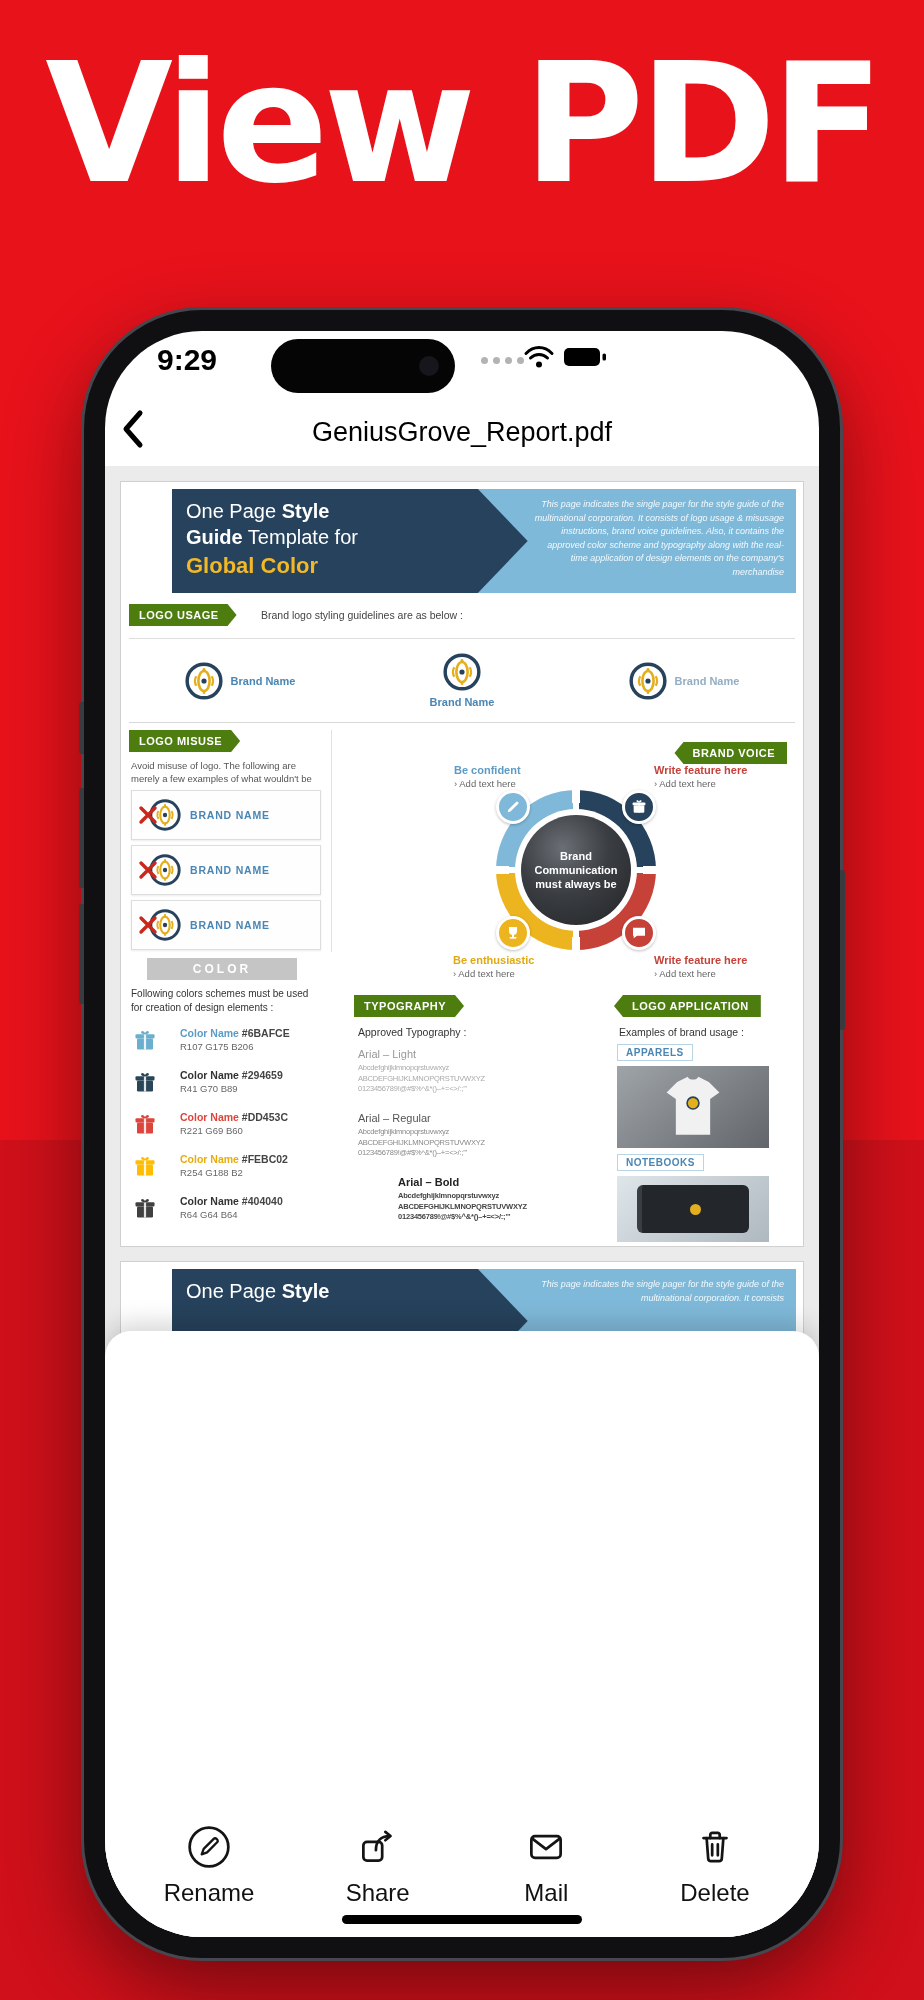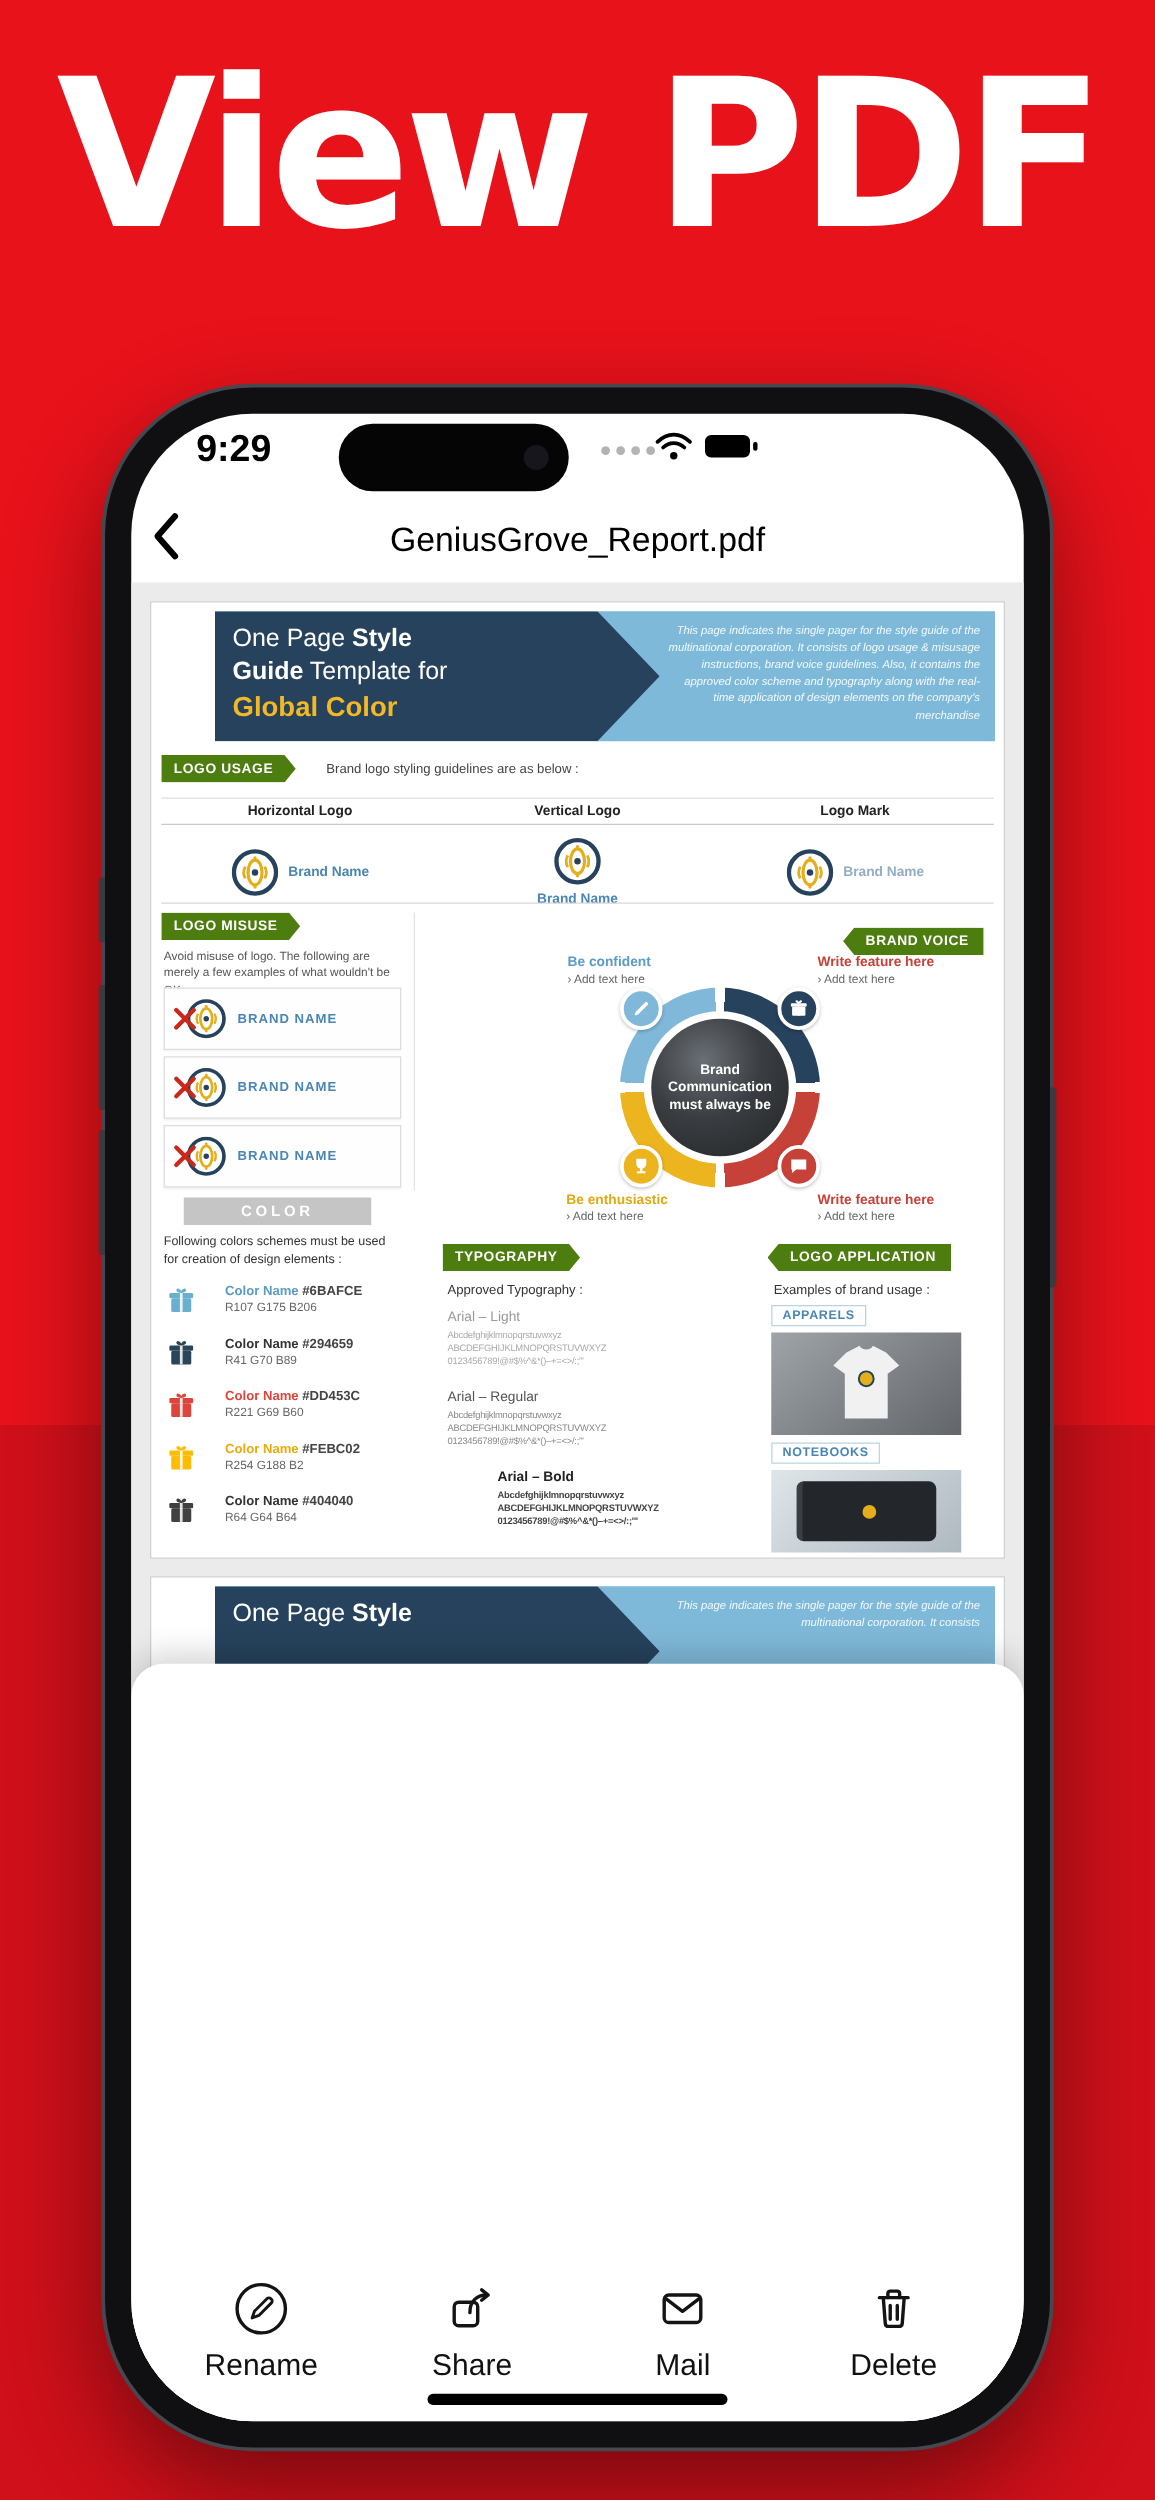--- a/index.html
+++ b/index.html
@@ -248,25 +248,20 @@
               <div><span class="b">Guide</span><span> Template for</span></div>
               <div class="doc-title3">Global Color</div>
             </div>
             <div class="doc-desc">This page indicates the single pager for the style guide of the multinational corporation. It consists of logo usage &amp; misusage instructions, brand voice guidelines. Also, it contains the approved color scheme and typography along with the real-time application of design elements on the company's merchandise</div>
           </div>
 
           <div class="ribbon lu-ribbon">LOGO USAGE</div>
           <div class="lu-caption">Brand logo styling guidelines are as below :</div>
 
           <div class="logo-cols">
-            <div class="heads">
-              <div class="lc-head">Horizontal Logo</div>
-              <div class="lc-head">Vertical Logo</div>
-              <div class="lc-head">Logo Mark</div>
-            </div>
             <div class="bodies">
               <div class="lc-body">
                 <svg class="logo-badge" width="38" height="38">
                     <use href="#emblem"></use>
                   </svg>
                 <span class="brand-blue">Brand Name</span>
               </div>
               <div class="lc-body vert">
                 <svg class="logo-badge" width="38" height="38">
                     <use href="#emblem"></use>

